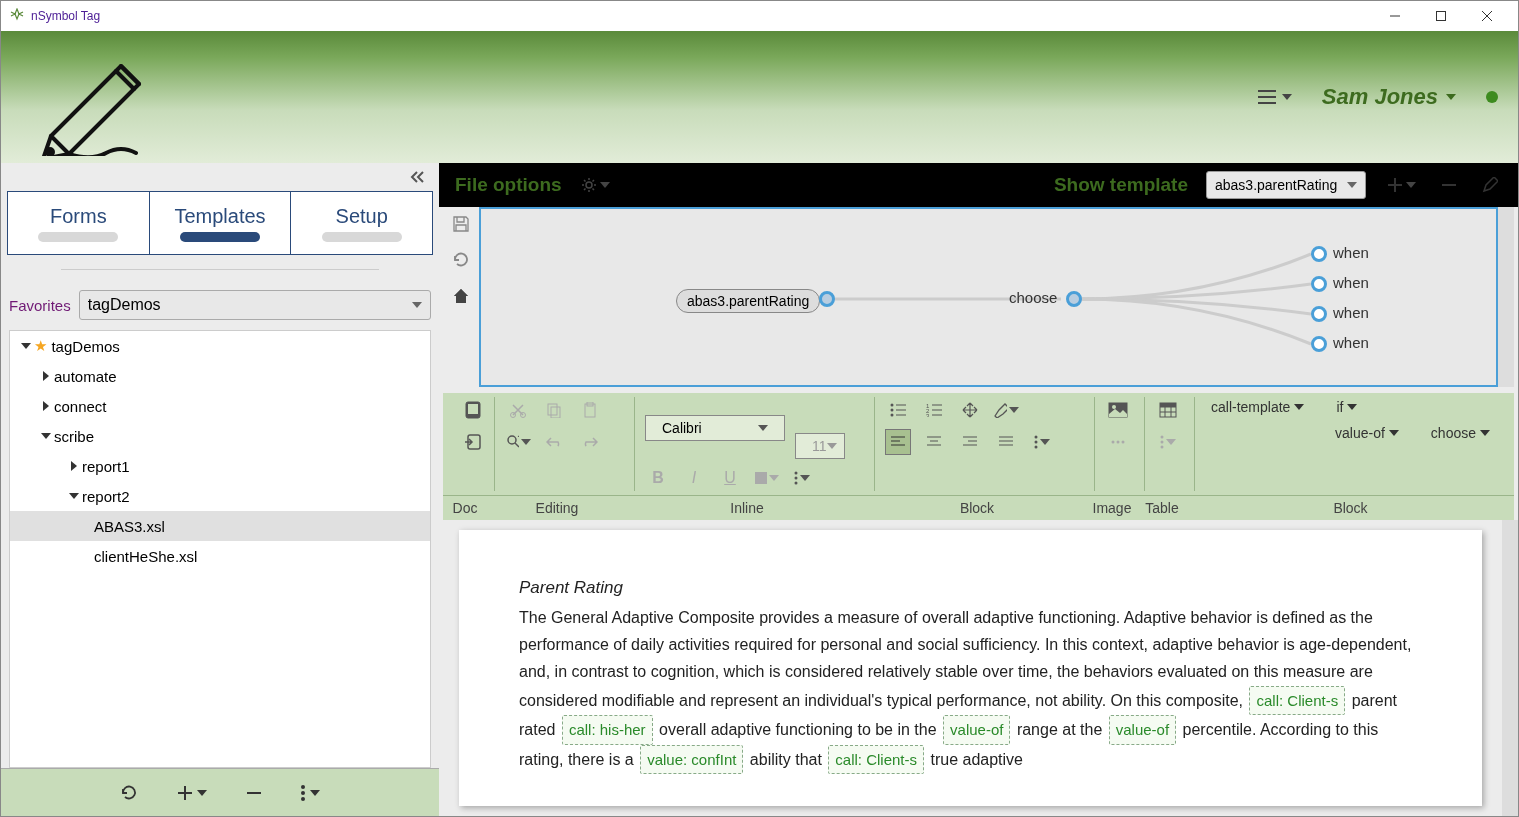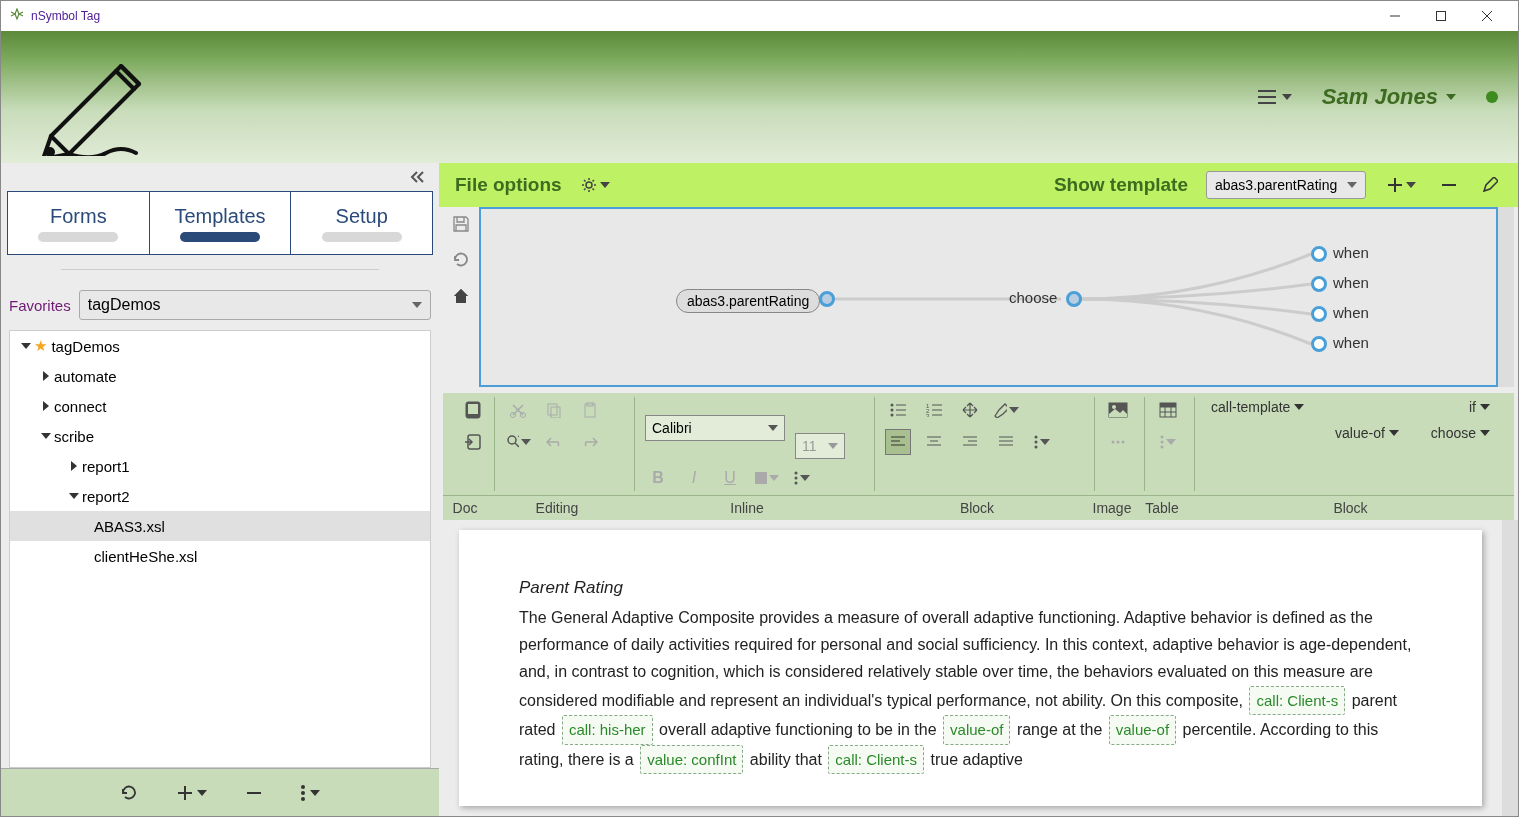--- a/index.html
+++ b/index.html
@@ -40,21 +40,21 @@
 .tree-arrow { width: 16px; display: inline-flex; justify-content: center; }
 .tree-star { color: #f5a623; margin-right: 4px; }
 .indent-1 { padding-left: 28px; }
 .indent-2 { padding-left: 56px; }
 .indent-3 { padding-left: 84px; }
 
 .sidebar-footer { height: 48px; background: #c8dcba; display: flex; align-items: center; justify-content: center; gap: 40px; border-top: 1px solid #aaa; }
 .footer-btn { cursor: pointer; color: #333; display: flex; align-items: center; gap: 2px; }
 
 .content { flex: 1; display: flex; flex-direction: column; background: #ececec; }
-.toolbar1 { height: 44px; display: flex; align-items: center; padding: 0 16px; gap: 18px; background: #bef264; }
+.toolbar1 { height: 44px; display: flex; align-items: center; padding: 0 16px; gap: 18px; background: #000000; }
 .toolbar1 .label { font-size: 19px; font-weight: bold; color: #3d6b1f; }
 .toolbar1 .spacer { flex: 1; }
 .gear-btn { display: flex; align-items: center; gap: 2px; cursor: pointer; color: #444; }
 .select-box { height: 28px; background: #e8e8e8; border: 1px solid #999; border-radius: 3px; padding: 0 8px; display: flex; align-items: center; gap: 8px; cursor: pointer; font-size: 14px; min-width: 160px; justify-content: space-between; }
 .tool-btn { cursor: pointer; color: #444; display: flex; align-items: center; gap: 2px; padding: 4px; }
 
 .diagram-row { display: flex; height: 180px; margin: 0 4px; }
 .diagram-sidebar { width: 36px; background: #ececec; display: flex; flex-direction: column; align-items: center; gap: 18px; padding-top: 8px; }
 .diagram-icon { color: #888; cursor: pointer; }
 .diagram-canvas { flex: 1; background: #e8e8e8; border: 2px solid #4a9fd8; position: relative; }
@@ -63,21 +63,21 @@
 .node-label { position: absolute; font-size: 15px; color: #333; }
 .diag-scroll { width: 16px; background: #ddd; }
 
 .ribbon { background: #c8dcba; margin: 6px 4px 0 4px; }
 .ribbon-row { display: flex; padding: 4px 8px; }
 .ribbon-group { display: flex; flex-direction: column; gap: 6px; padding: 0 10px; border-right: 1px solid #9ab58a; }
 .ribbon-group:last-child { border-right: none; }
 .ribbon-btns { display: flex; align-items: center; gap: 10px; }
 .ribbon-btn { color: #555; cursor: pointer; display: flex; align-items: center; justify-content: center; width: 26px; height: 26px; }
 .ribbon-btn.disabled { color: #aaa; }
-.ribbon-select { height: 26px; background: #e2ecd8; border: 1px solid #888; display: flex; align-items: center; justify-content: space-between; padding: 0 6px; font-size: 14px; cursor: pointer; }
+.ribbon-select { height: 26px; background: #e2ecd8; border: 1px solid #888; display: flex; align-items: center; justify-content: space-between; padding: 0 16px; font-size: 14px; cursor: pointer; }
 .font-select { width: 140px; }
 .size-select { width: 50px; color: #999; margin-top: 36px; }
 .ribbon-labels { display: flex; border-top: 1px solid #9ab58a; padding: 4px 0; }
 .ribbon-label { text-align: center; font-size: 14px; color: #444; }
 .logic-btn { display: flex; align-items: center; gap: 4px; cursor: pointer; font-size: 14px; color: #333; padding: 2px 6px; }
 
 .doc-area { flex: 1; background: #ececec; display: flex; overflow: hidden; }
 .doc-page { background: #fff; margin: 10px 20px; flex: 1; box-shadow: 2px 2px 6px rgba(0,0,0,0.3); padding: 48px 60px; overflow: auto; }
 .doc-title { font-size: 17px; font-style: italic; color: #222; margin-bottom: 6px; }
 .doc-text { font-size: 16px; line-height: 1.7; color: #222; }
@@ -543,21 +543,21 @@
                 <svg width="4" height="14">
                   <circle cx="2" cy="2" r="1.5" fill="#aaa"></circle>
                   <circle cx="2" cy="7" r="1.5" fill="#aaa"></circle>
                   <circle cx="2" cy="12" r="1.5" fill="#aaa"></circle>
                 </svg>
                 <span class="caret-down" style="margin-left:2px;border-top-color:#aaa"></span>
               </div>
             </div>
         </div>
         <div class="ribbon-group" style="flex:1;border-right:none">
-          <div class="ribbon-btns" style="justify-content:space-between;gap:20px">
+          <div class="ribbon-btns" style="justify-content:flex-start;gap:20px">
             <div class="logic-btn">
                 <span>call-template</span>
                 <span class="caret-down"></span>
               </div>
             <div class="logic-btn">
                 <span>if</span>
                 <span class="caret-down"></span>
               </div>
           </div>
           <div class="ribbon-btns" style="justify-content:flex-end;gap:20px">

